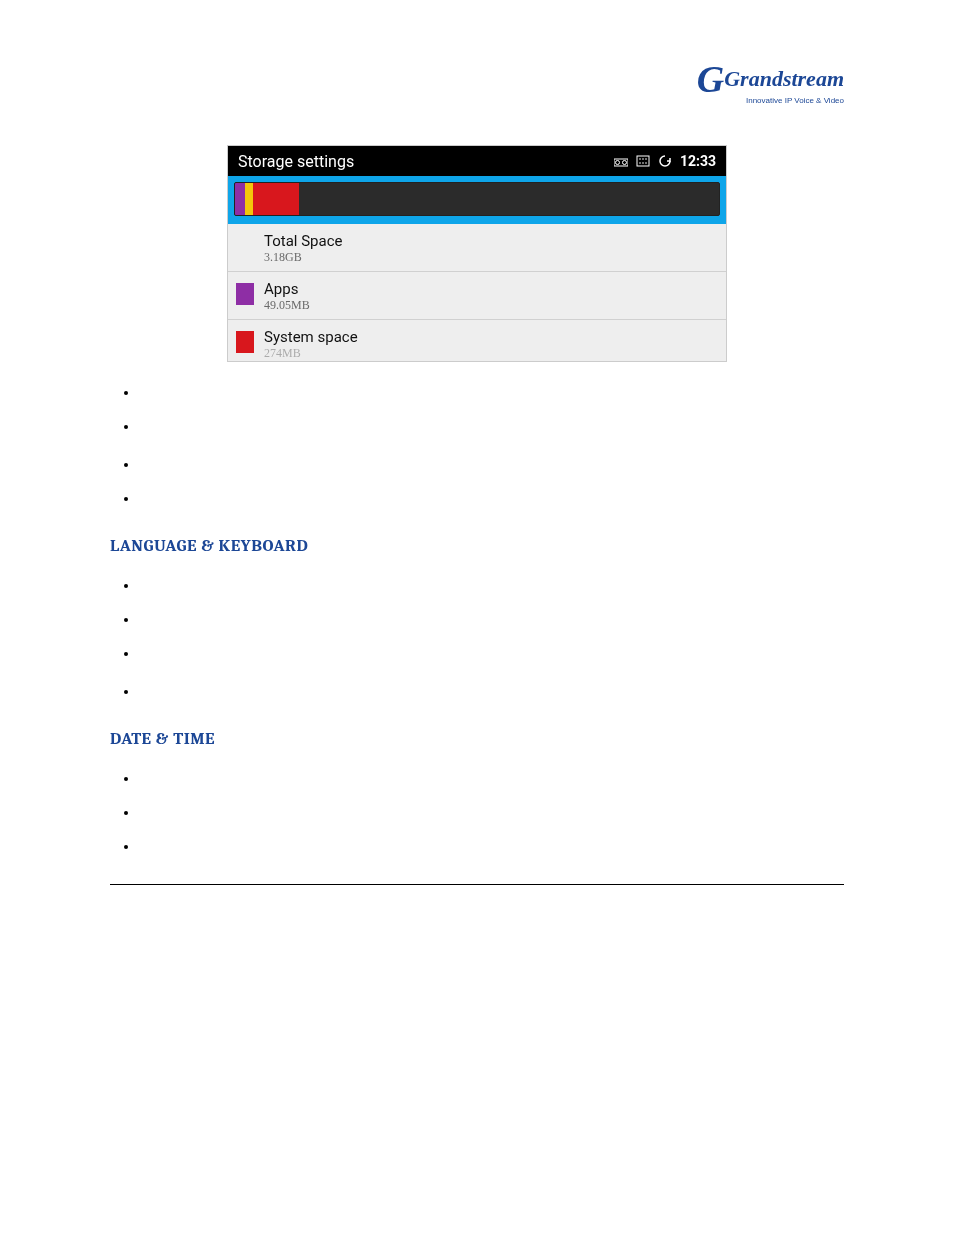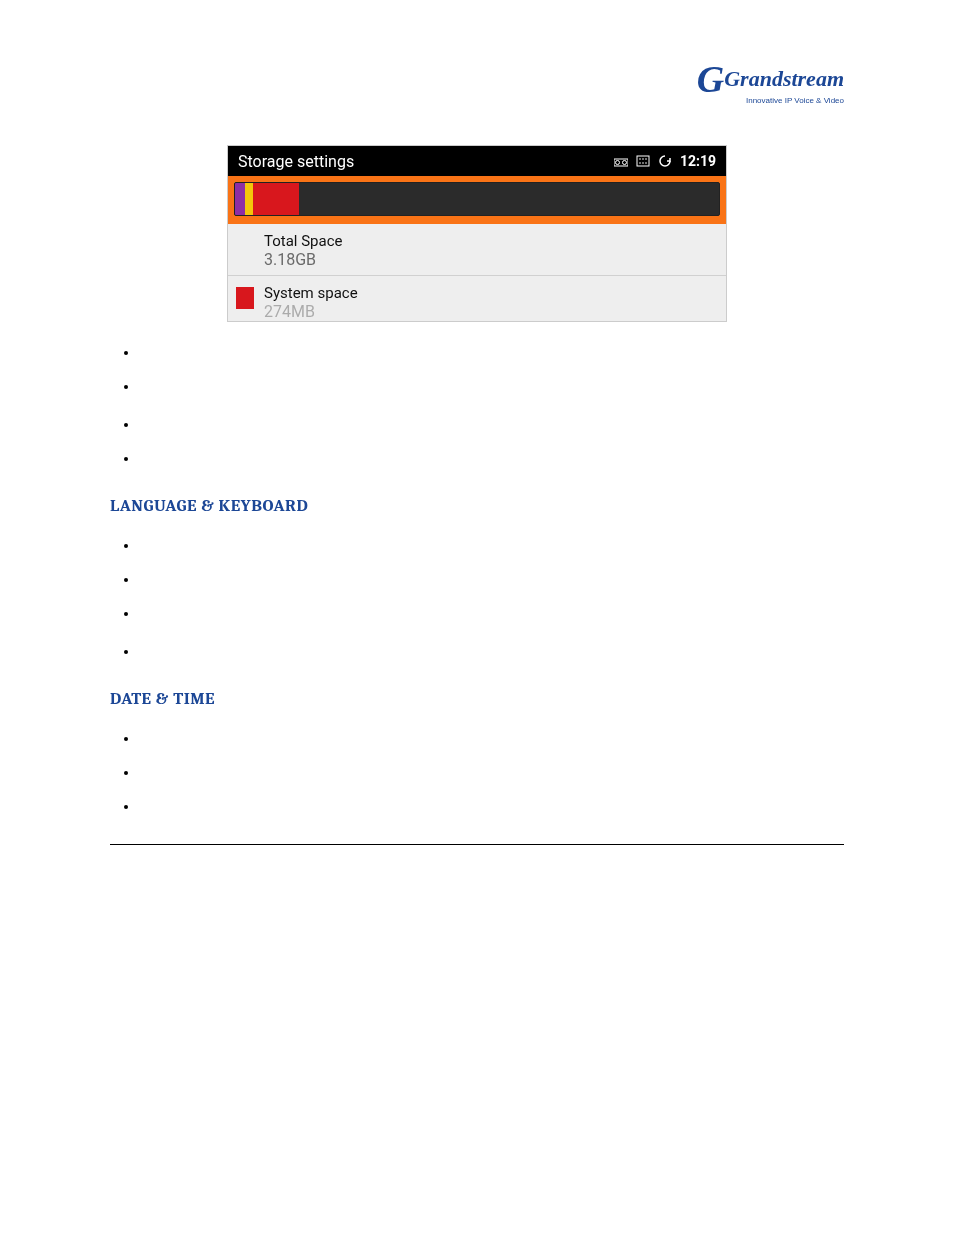--- a/index.html
+++ b/index.html
@@ -35,21 +35,21 @@
     font-size:8px;
     color:#1c4796;
     margin-top:-2px;
   }
 
   
   .screenshot{
     width:498px;
     margin:10px auto 20px auto;
     border:1px solid #ccc;
-    background:#f97316;
+    background:#0ea5e9;
     font-family:"Segoe UI",Roboto,Arial,sans-serif;
   }
   .titlebar{
     background:#000;
     color:#fff;
     display:flex;
     align-items:center;
     justify-content:space-between;
     height:30px;
     padding:0 10px;
@@ -79,21 +79,21 @@
     padding:8px 10px 6px 8px;
     gap:10px;
   }
   .storage-row.first{border-top:none;}
   .swatch{width:18px;height:22px;margin-top:3px;flex:0 0 auto;}
   .swatch.none{visibility:hidden;}
   .swatch.apps{background:#8e2ea5;}
   .swatch.user{background:#f4c60a;}
   .swatch.sys{background:#d8171d;}
   .row-text .label{font-size:15px;color:#111;}
-  .row-text .value{font-size:16px;color:#6a6a6a;}
+  .row-text .value{font-size:12px;color:#6a6a6a;font-family:Liberation Serif, serif;}
 
   .bullets{
     padding-left:28px;
     margin:20px 0 20px 0;
   }
   .bullets.tight{margin:8px 0 18px 0;}
   .bullets li{
     margin:0 0 16px 0;
     list-style-type:disc;
     min-height:1em;
@@ -146,36 +146,43 @@
             <circle cx="7" cy="8" r="0.8" fill="#fff"></circle>
             <circle cx="10" cy="8" r="0.8" fill="#fff"></circle>
           </svg>
       </span>
       <span class="status-icon">
         <svg viewBox="0 0 14 12">
             <path d="M7 1 A5 5 0 1 0 12 6" fill="none" stroke="#fff" stroke-width="1.5"></path>
             <path d="M12 3 L12 6 L9 6" fill="none" stroke="#fff" stroke-width="1.5"></path>
           </svg>
       </span>
-      <span>12:19</span>
+      <span>12:33</span>
     </div>
   </div>
   <div class="usage-bar">
     <span class="seg-apps"></span>
     <span class="seg-user"></span>
     <span class="seg-sys"></span>
   </div>
   <div class="storage-list">
     <div class="storage-row first">
       <div class="swatch none"></div>
       <div class="row-text">
         <div class="label">Total Space</div>
         <div class="value">3.18GB</div>
       </div>
     </div>
+    <div class="storage-row">
+      <div class="swatch apps"></div>
+      <div class="row-text">
+        <div class="label">Apps</div>
+        <div class="value">49.05MB</div>
+      </div>
+    </div>
     <div class="storage-row" style="padding-bottom:0;">
       <div class="swatch sys"></div>
       <div class="row-text">
         <div class="label">System space</div>
         <div class="value" style="opacity:0.5;">274MB</div>
       </div>
     </div>
   </div>
 </div>
 

